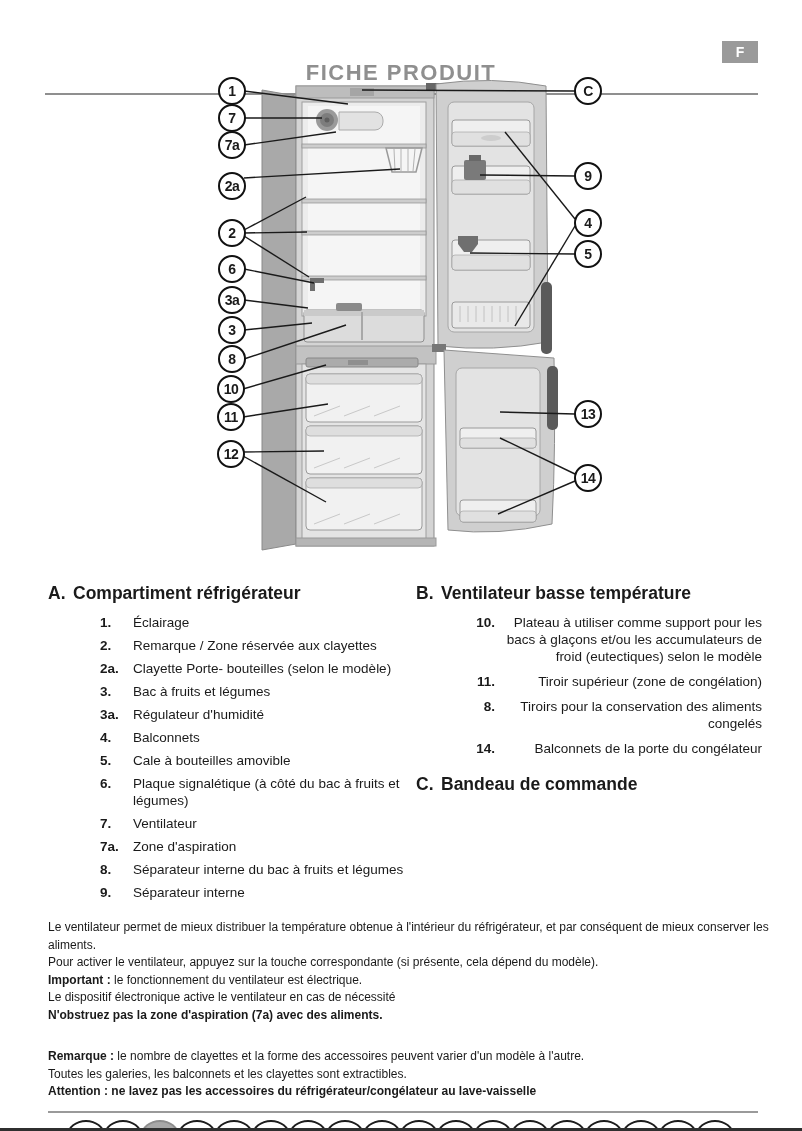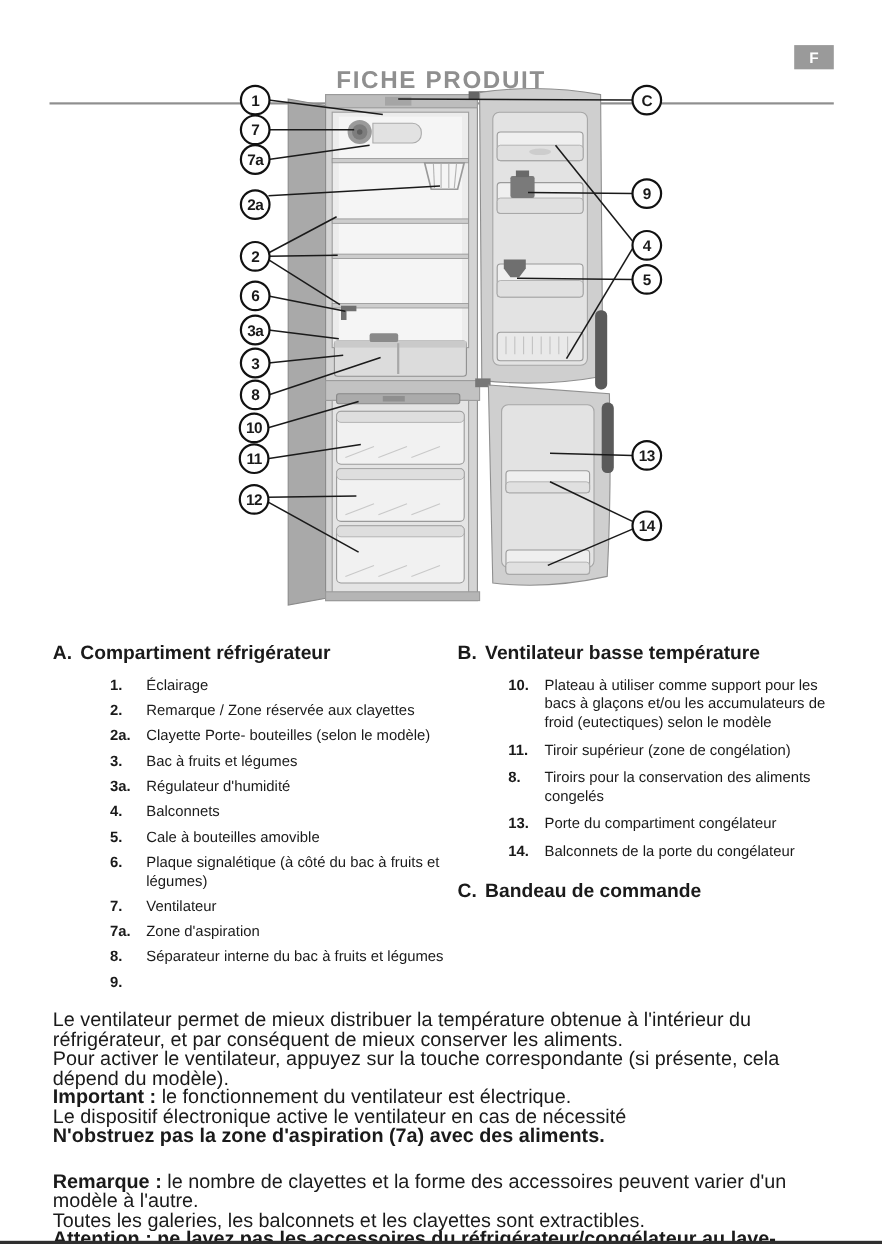--- a/index.html
+++ b/index.html
@@ -29,24 +29,24 @@
   .col-b { flex:1; padding-left:10px; }
   .sec-head { display:flex; font-size:17.5px; font-weight:bold; line-height:23px; }
   .sec-letter { flex:0 0 25px; }
   .sec-title { flex:1; }
   .list { margin-top:9px; }
   .item { display:flex; margin-bottom:6px; font-size:13.5px; line-height:17px; }
   .col-a .item { padding-left:52px; }
   .col-b .item { padding-left:46px; }
   .item .num { flex:0 0 33px; font-weight:bold; }
   .item .txt { flex:1; }
-  .col-b .item { margin-bottom:8px; }
+  .col-b .item { margin-bottom:8px;text-align:right; }
   .sec-c { margin-top:16px; }
   
-  .notes { padding:0 30px 0 48px; font-size:18px; line-height:17.5px; margin-top:12px; }
+  .notes { padding:0 30px 0 48px; font-size:12px; line-height:17.5px; margin-top:12px; }
   .notes.second { margin-top:24px; }
   .note b { font-weight:bold; }
   
   .bottom-rule { margin:10px 44px 0 48px; border-top:2px solid #9a9a9a; }
   .langs { display:flex; justify-content:center; margin-top:7px; }
   .oval {
     width:38px; height:30px; border:2px solid #1c1c1c; border-radius:50%; background:#fff;
     display:flex; align-items:center; justify-content:center;
     font-weight:bold; font-size:13.5px; white-space:nowrap; margin-left:-1px; letter-spacing:-0.5px;
   }
@@ -246,44 +246,41 @@
       <div class="item">
           <span class="num">7a.</span>
           <span class="txt">Zone d'aspiration</span>
         </div>
       <div class="item">
           <span class="num">8.</span>
           <span class="txt">Séparateur interne du bac à fruits et légumes</span>
         </div>
       <div class="item">
           <span class="num">9.</span>
+          <span class="txt">Séparateur interne</span>
         </div>
     </div>
   </div>
   <div class="col-b">
     <div class="sec-head">
       <span class="sec-letter">B.</span>
       <span class="sec-title">Ventilateur basse température</span>
     </div>
     <div class="list">
       <div class="item">
           <span class="num">10.</span>
           <span class="txt">Plateau à utiliser comme support pour les bacs à glaçons et/ou les accumulateurs de froid (eutectiques) selon le modèle</span>
         </div>
       <div class="item">
           <span class="num">11.</span>
           <span class="txt">Tiroir supérieur (zone de congélation)</span>
         </div>
       <div class="item">
           <span class="num">8.</span>
           <span class="txt">Tiroirs pour la conservation des aliments congelés</span>
-        </div>
-      <div class="item">
-          <span class="num">13.</span>
-          <span class="txt">Porte du compartiment congélateur</span>
         </div>
       <div class="item">
           <span class="num">14.</span>
           <span class="txt">Balconnets de la porte du congélateur</span>
         </div>
     </div>
     <div class="sec-head sec-c">
       <span class="sec-letter">C.</span>
       <span class="sec-title">Bandeau de commande</span>
     </div>

